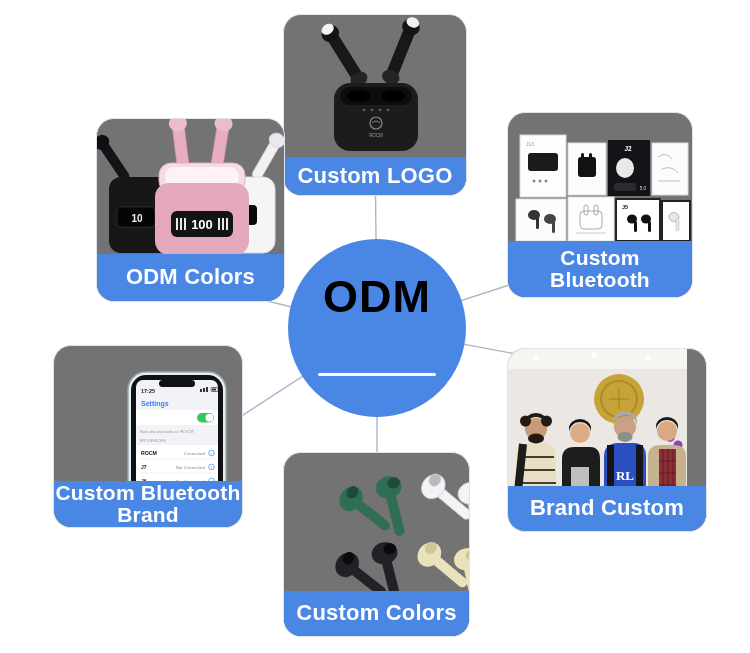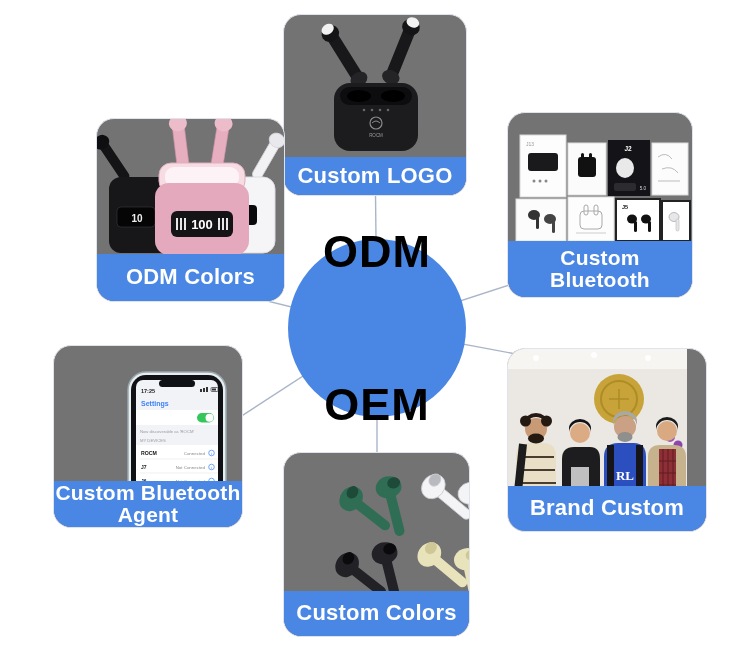--- a/index.html
+++ b/index.html
@@ -221,21 +221,21 @@
         <circle cx="129.5" cy="135" r="2.8" fill="none" stroke="#3b82f6" stroke-width="0.7"></circle>
         <text x="129.5" y="136.8" font-size="4" fill="#3b82f6" text-anchor="middle">i</text>
         <text x="59" y="151" font-size="5" font-weight="bold" fill="#222">J5</text>
         <text x="123" y="150.5" font-size="4.4" fill="#8a8a8e" text-anchor="end">Not Connected</text>
         <circle cx="129.5" cy="149" r="2.8" fill="none" stroke="#3b82f6" stroke-width="0.7"></circle>
         <text x="129.5" y="150.8" font-size="4" fill="#3b82f6" text-anchor="middle">i</text>
       </g>
     </svg>
     <div class="banner" style="height:46px;">
       <div class="s">Custom Bluetooth</div>
-      <div class="s">Agent</div>
+      <div class="s">Brand</div>
     </div>
   </div>
 
   <div class="card" style="left:283px;top:452px;width:187px;height:185px;padding-left:41px;">
     <svg width="185" height="140" viewBox="0 0 185 140">
       <g>
         <g transform="translate(34,52) rotate(-52)">
           <rect x="-5" y="-6" width="10" height="44" rx="5" fill="#2f6e55"></rect>
           <ellipse cx="0" cy="-10" rx="13" ry="11" fill="#2f6e55"></ellipse>
             <ellipse cx="6" cy="-13" rx="6.5" ry="5.5" fill="#1e4a39"></ellipse>
@@ -357,16 +357,15 @@
       </g>
     </svg>
     <div class="banner" style="height:45px;">
       <div class="l">Brand Custom</div>
     </div>
   </div>
 
   <div class="circle">
     <div class="big">ODM</div>
     <div class="divider"></div>
-    <div class="big">OEM</div>
   </div>
 
 </div>
 
 </body></html>

